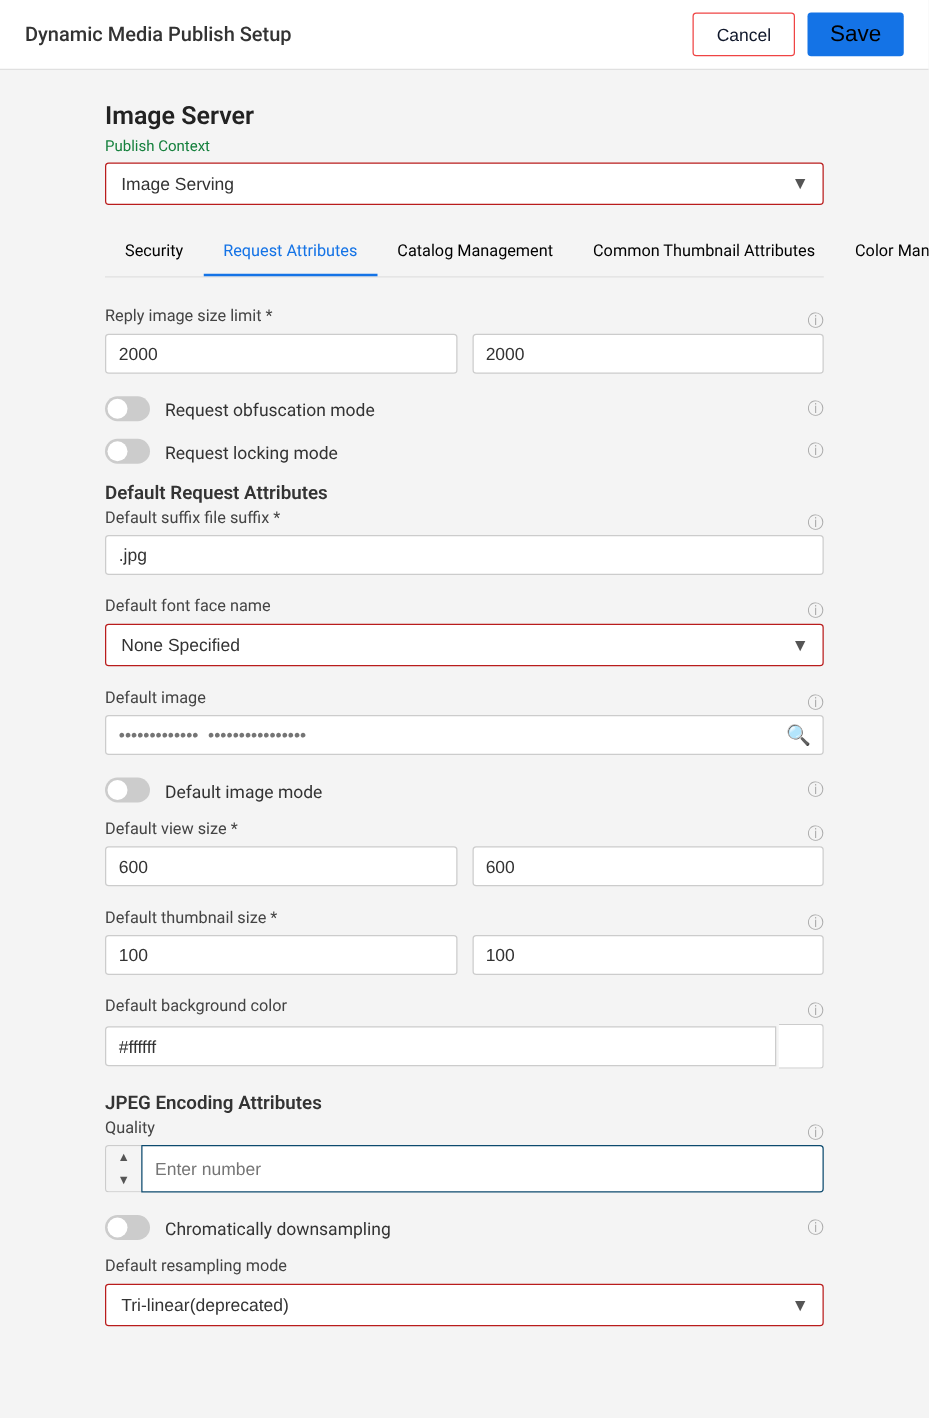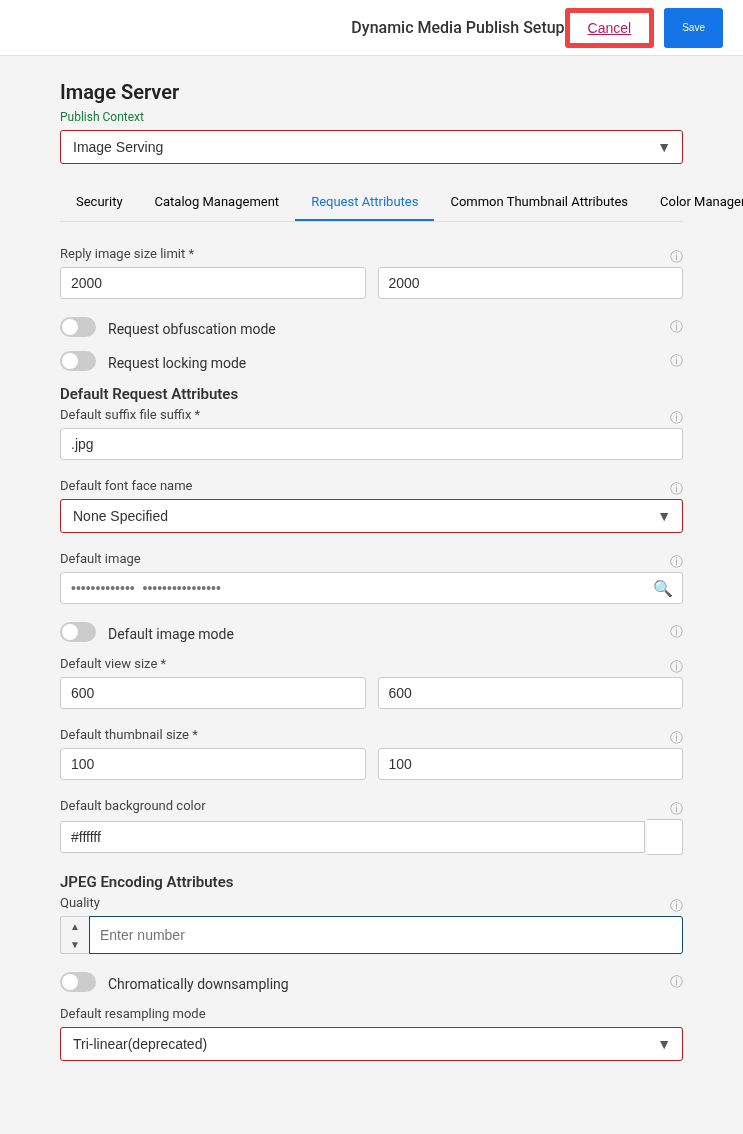--- a/index.html
+++ b/index.html
@@ -8,55 +8,54 @@
       background: #f4f4f4;
       color: #333;
       font-size: 14px;
       min-height: 1134px;
     }
     .top-bar {
       background: #fff;
       border-bottom: 1px solid #e0e0e0;
       display: flex;
       align-items: center;
-      justify-content: flex-end;
+      justify-content: space-between;
       padding: 0 20px;
       height: 56px;
     }
     .top-bar-title {
       font-size: 16px;
       font-weight: 500;
       color: #333;
     }
     .top-bar-actions {
       display: flex;
       gap: 10px;
     }
     .btn-cancel {
       padding: 7px 18px;
-      border: 5px solid #ef4444;
+      border: 1px solid #ef4444;
       background: #fff;
-      color: #be185d;
+      color: #0f172a;
       border-radius: 3px;
       cursor: pointer;
       font-size: 14px;
-      text-decoration: underline;
     }
     .btn-save {
       padding: 7px 18px;
       border: none;
       background: #1473e6;
-      color: #fef9c3;
+      color: #000000;
       border-radius: 3px;
       cursor: pointer;
-      font-size: 10px;
+      font-size: 18px;
       font-weight: 500;
     }
     .page-content {
-      padding: 24px 60px;
+      padding: 24px 84px;
     }
     .section-title {
       font-size: 20px;
       font-weight: 600;
       margin-bottom: 6px;
       color: #222;
     }
     .publish-context-label {
       font-size: 12px;
       color: #15803d;
@@ -275,22 +274,22 @@
   <div class="select-wrapper field-wrapper">
     <select class="select-control">
       <option>Image Serving</option>
       <option>Test Image Serving</option>
     </select>
     <span class="select-arrow">▼</span>
   </div>
 
   <div class="tabs">
     <div class="tab">Security</div>
+    <div class="tab active">Request Attributes</div>
     <div class="tab">Catalog Management</div>
-    <div class="tab active">Request Attributes</div>
     <div class="tab">Common Thumbnail Attributes</div>
     <div class="tab">Color Management Attributes</div>
   </div>
 
   <div class="field-row">
     <div class="field-label-row">
       <span class="field-label">Reply image size limit *</span>
       <span class="info-icon">ⓘ</span>
     </div>
     <div class="input-pair">

